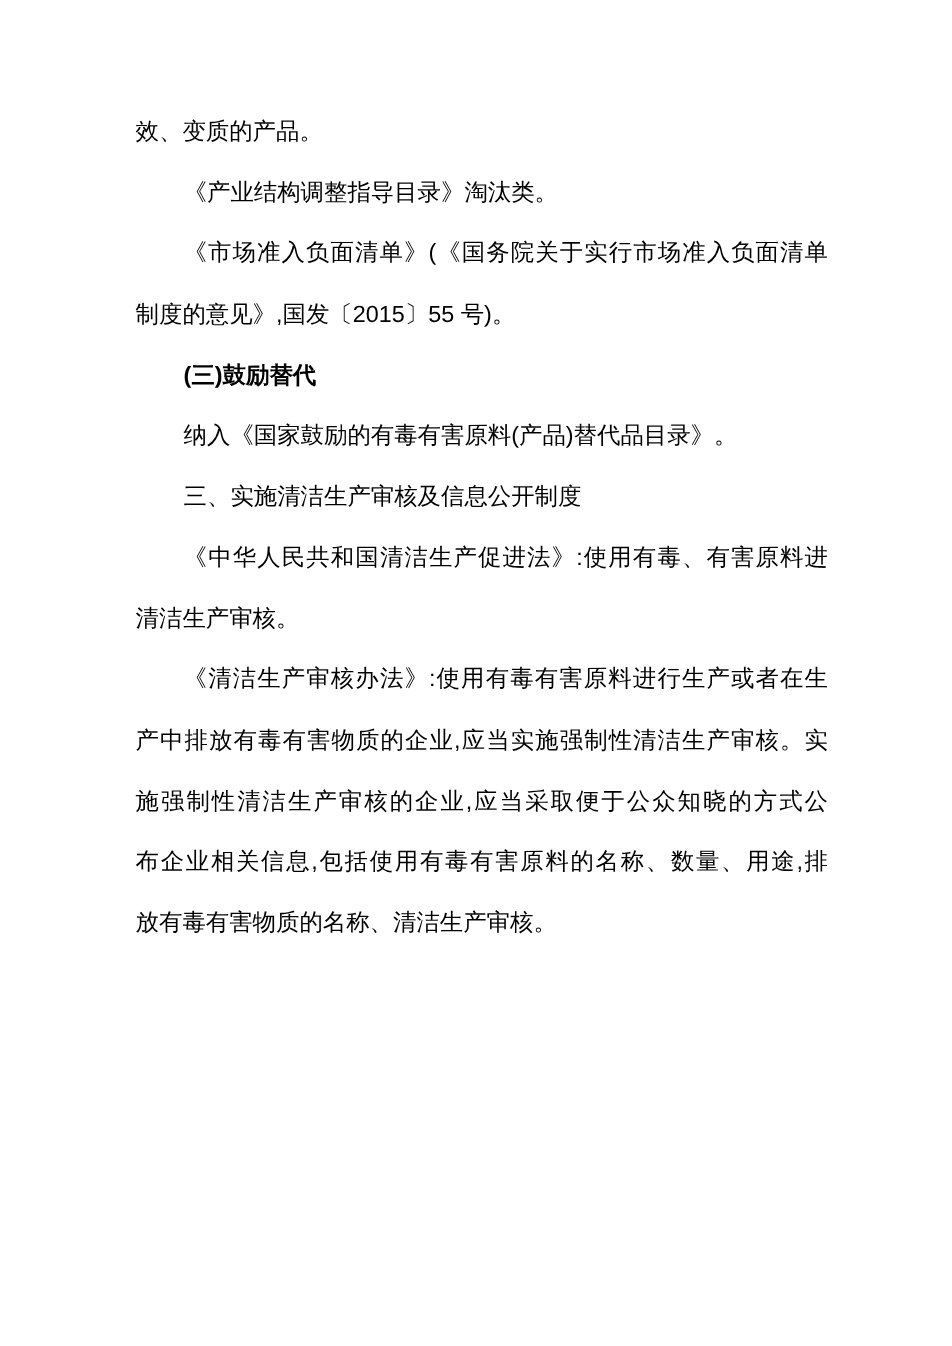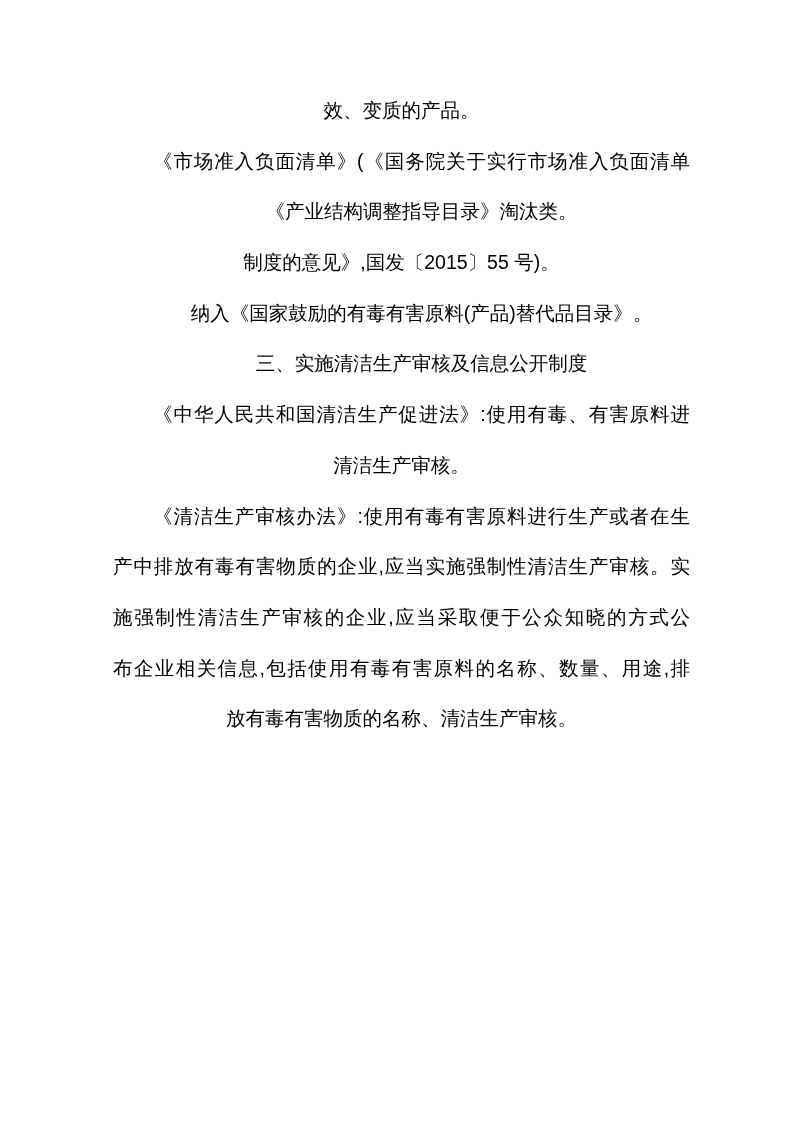--- a/index.html
+++ b/index.html
@@ -23,44 +23,45 @@
     position: absolute;
     left: 113px;
     top: 85px;
     width: 577px;
   }
   .line {
     font-size: 19.5px;
     line-height: 50.7px;
     height: 50.7px;
     color: #000000;
-    text-align: center;
+    text-align: left;
     white-space: normal;
     overflow: visible;
   }
   .line.indent {
     text-indent: 40px;
   }
   .line.bold {
     font-weight: bold;
   }
   .line.fill {
     text-align: justify;
     text-align-last: justify;
   }
 </style>
 </head>
 <body>
 
 <div class="page" style="background: rgb(255, 255, 255); color: rgb(0, 0, 0);">
   <div class="content">
       <div class="line">效、变质的产品。</div>
+      <div class="line indent">《产业结构调整指导目录》淘汰类。</div>
       <div class="line indent fill">《市场准入负面清单》(《国务院关于实行市场准入负面清单</div>
-      <div class="line indent">《产业结构调整指导目录》淘汰类。</div>
       <div class="line">制度的意见》,国发〔2015〕55 号)。</div>
+      <div class="line indent bold">(三)鼓励替代</div>
       <div class="line indent">纳入《国家鼓励的有毒有害原料(产品)替代品目录》。</div>
       <div class="line indent">三、实施清洁生产审核及信息公开制度</div>
       <div class="line indent fill">《中华人民共和国清洁生产促进法》:使用有毒、有害原料进</div>
       <div class="line">清洁生产审核。</div>
       <div class="line indent fill">《清洁生产审核办法》:使用有毒有害原料进行生产或者在生</div>
       <div class="line fill">产中排放有毒有害物质的企业,应当实施强制性清洁生产审核。实</div>
       <div class="line fill">施强制性清洁生产审核的企业,应当采取便于公众知晓的方式公</div>
       <div class="line fill">布企业相关信息,包括使用有毒有害原料的名称、数量、用途,排</div>
       <div class="line">放有毒有害物质的名称、清洁生产审核。</div>
     </div>

